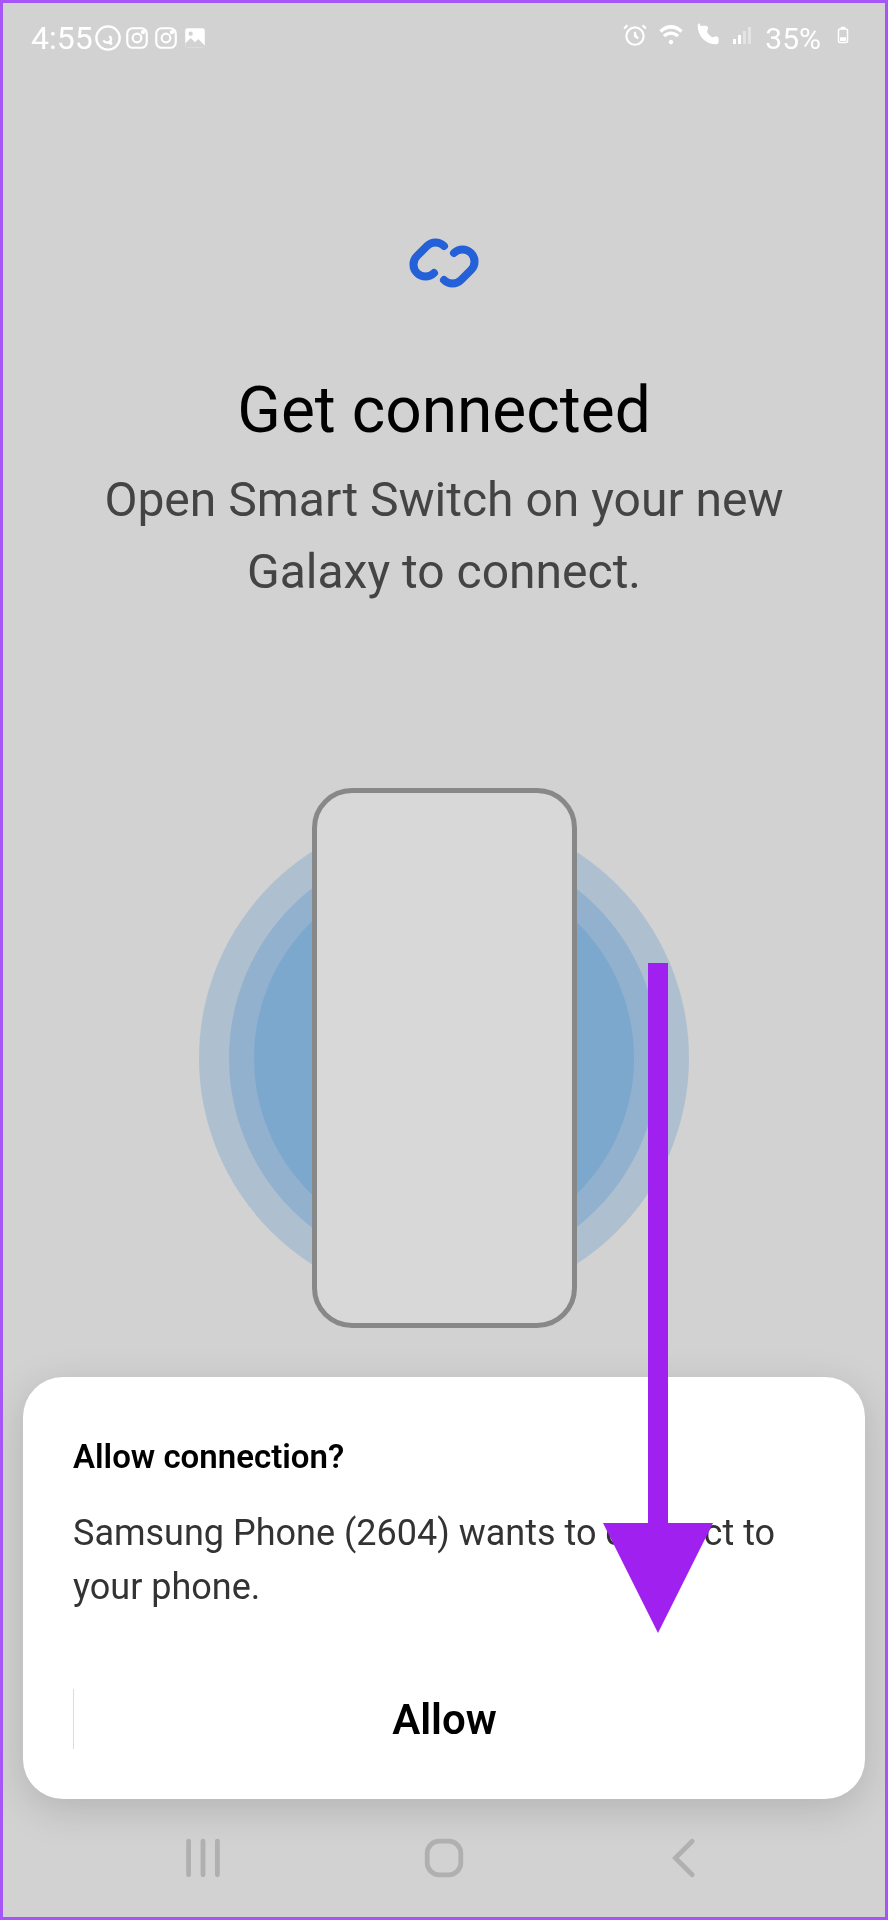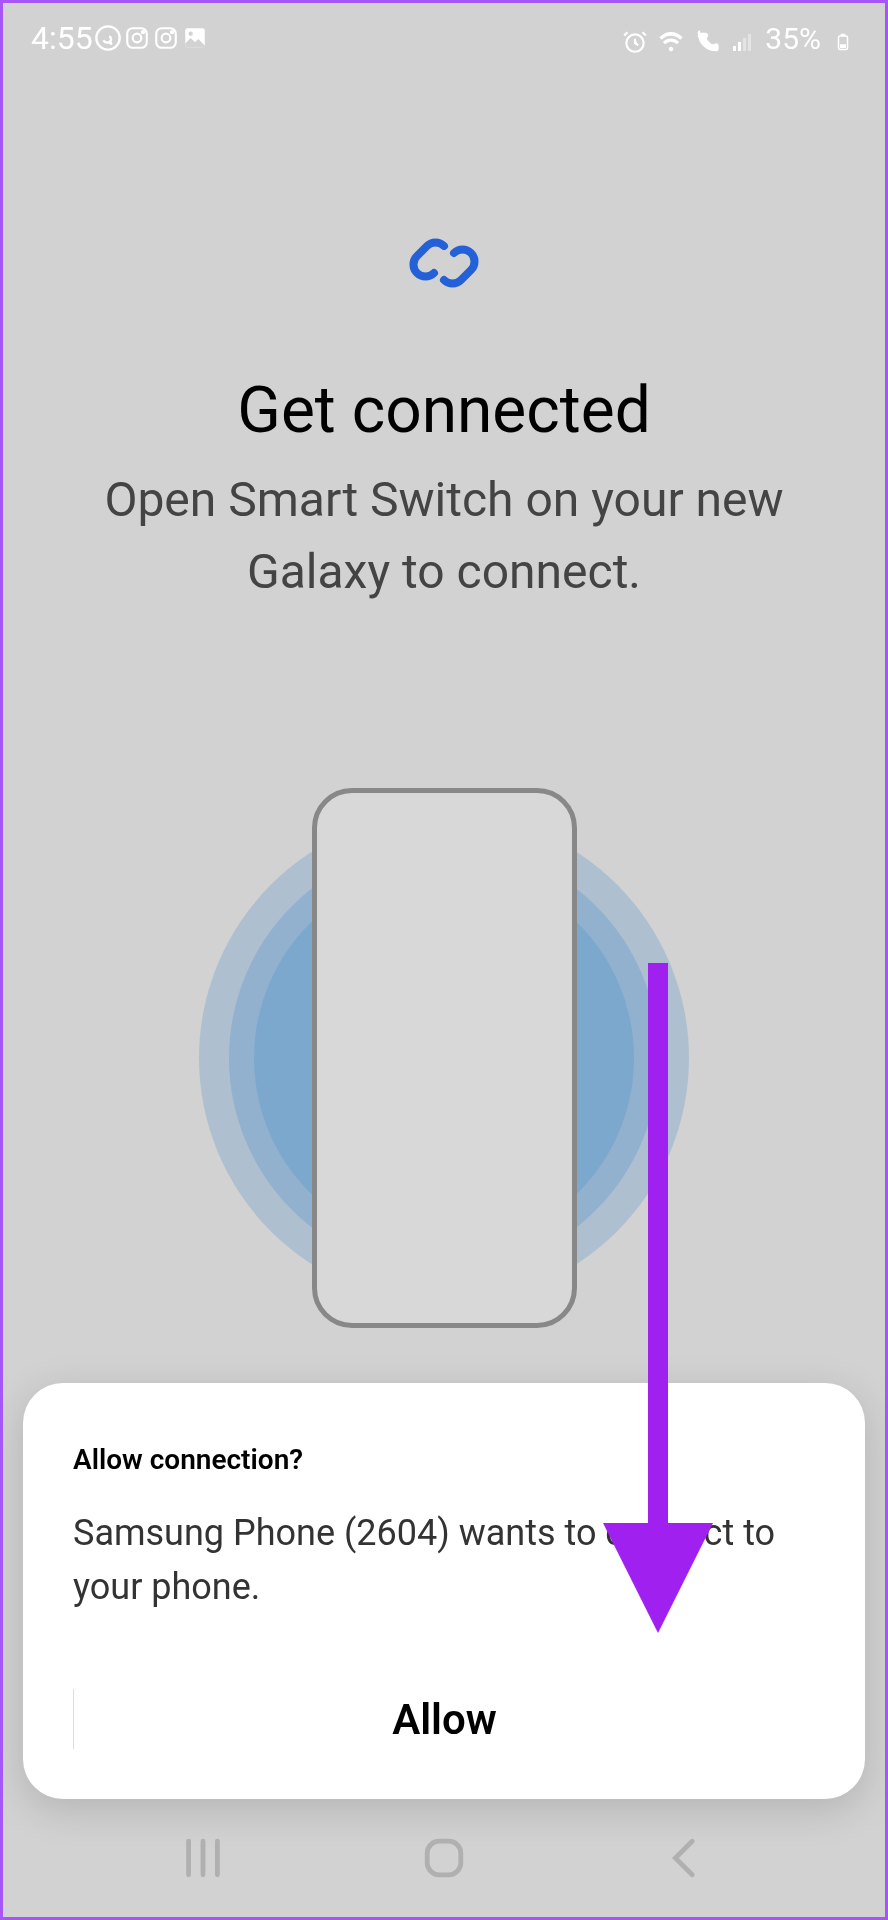--- a/index.html
+++ b/index.html
@@ -28,21 +28,21 @@
       color: #fff;
       font-size: 30px;
     }
     .status-left {
       display: flex;
       align-items: center;
       gap: 1px;
     }
     .status-right {
       display: flex;
-      align-items: flex-end;
+      align-items: flex-start;
       gap: 8px;
     }
     .status-time { font-weight: 400; font-size: 32px; }
     .status-icon { width: 28px; height: 28px; display: inline-flex; align-items: center; justify-content: center; }
     .battery-text { font-size: 30px; }
 
     .content {
       flex: 1;
       display: flex;
       flex-direction: column;
@@ -103,21 +103,21 @@
       position: absolute;
       bottom: 118px;
       left: 20px;
       right: 20px;
       background: #fff;
       border-radius: 40px;
       padding: 60px 50px 30px 50px;
       box-shadow: 0 10px 40px rgba(0,0,0,0.15);
     }
     .dialog-title {
-      font-size: 28px;
+      font-size: 33px;
       font-weight: 600;
       color: #000;
       margin-bottom: 30px;
     }
     .dialog-text {
       font-size: 36px;
       color: #333;
       line-height: 1.5;
       margin-bottom: 55px;
     }

